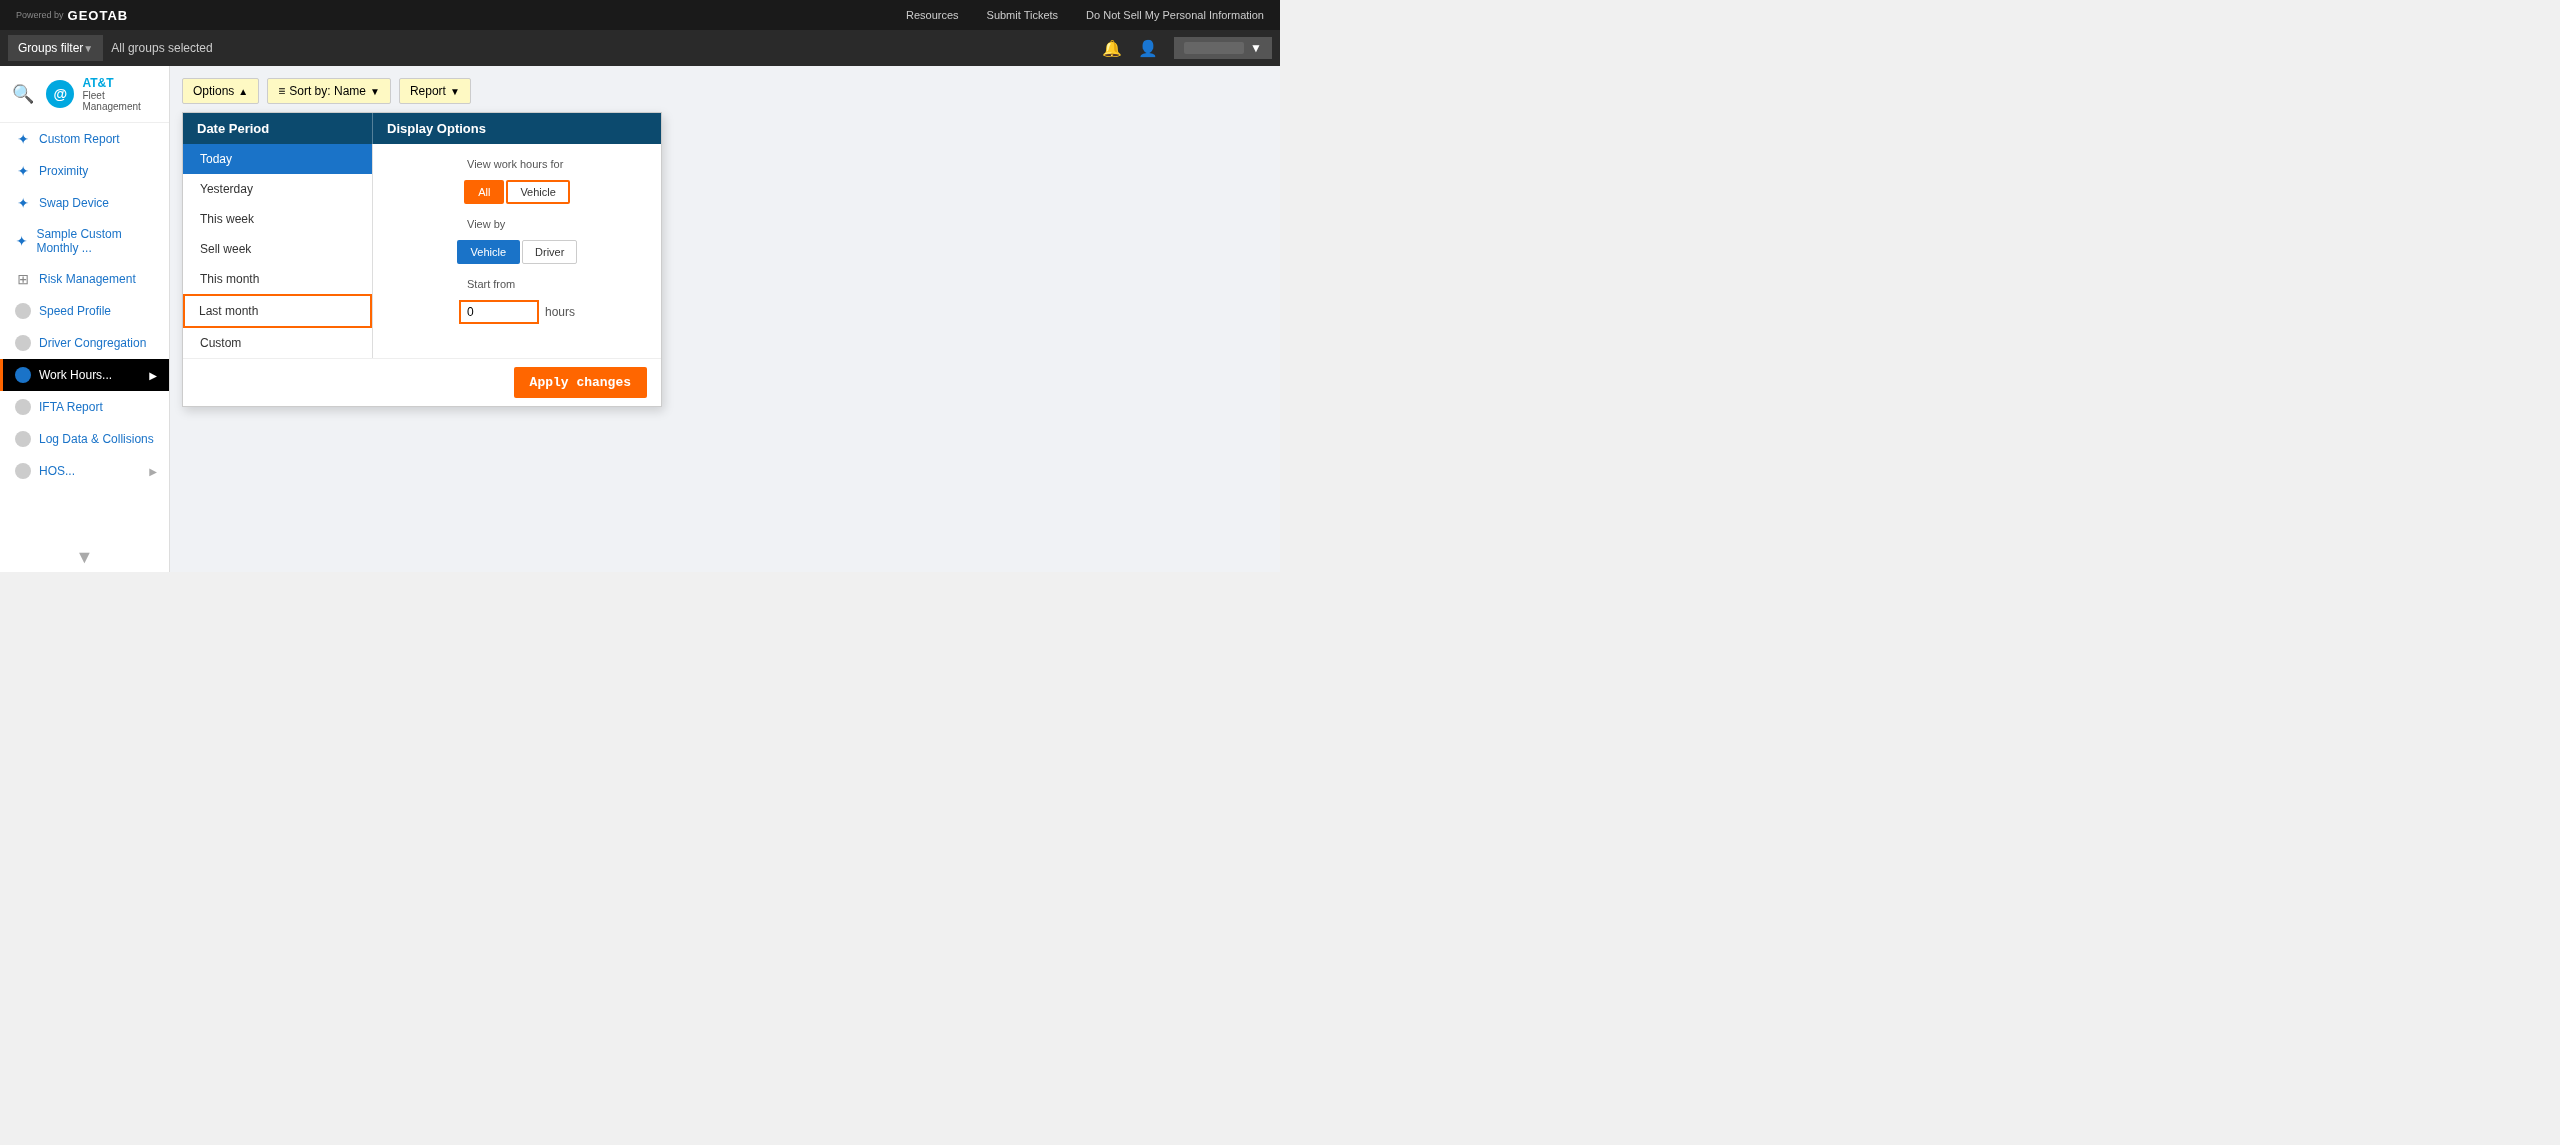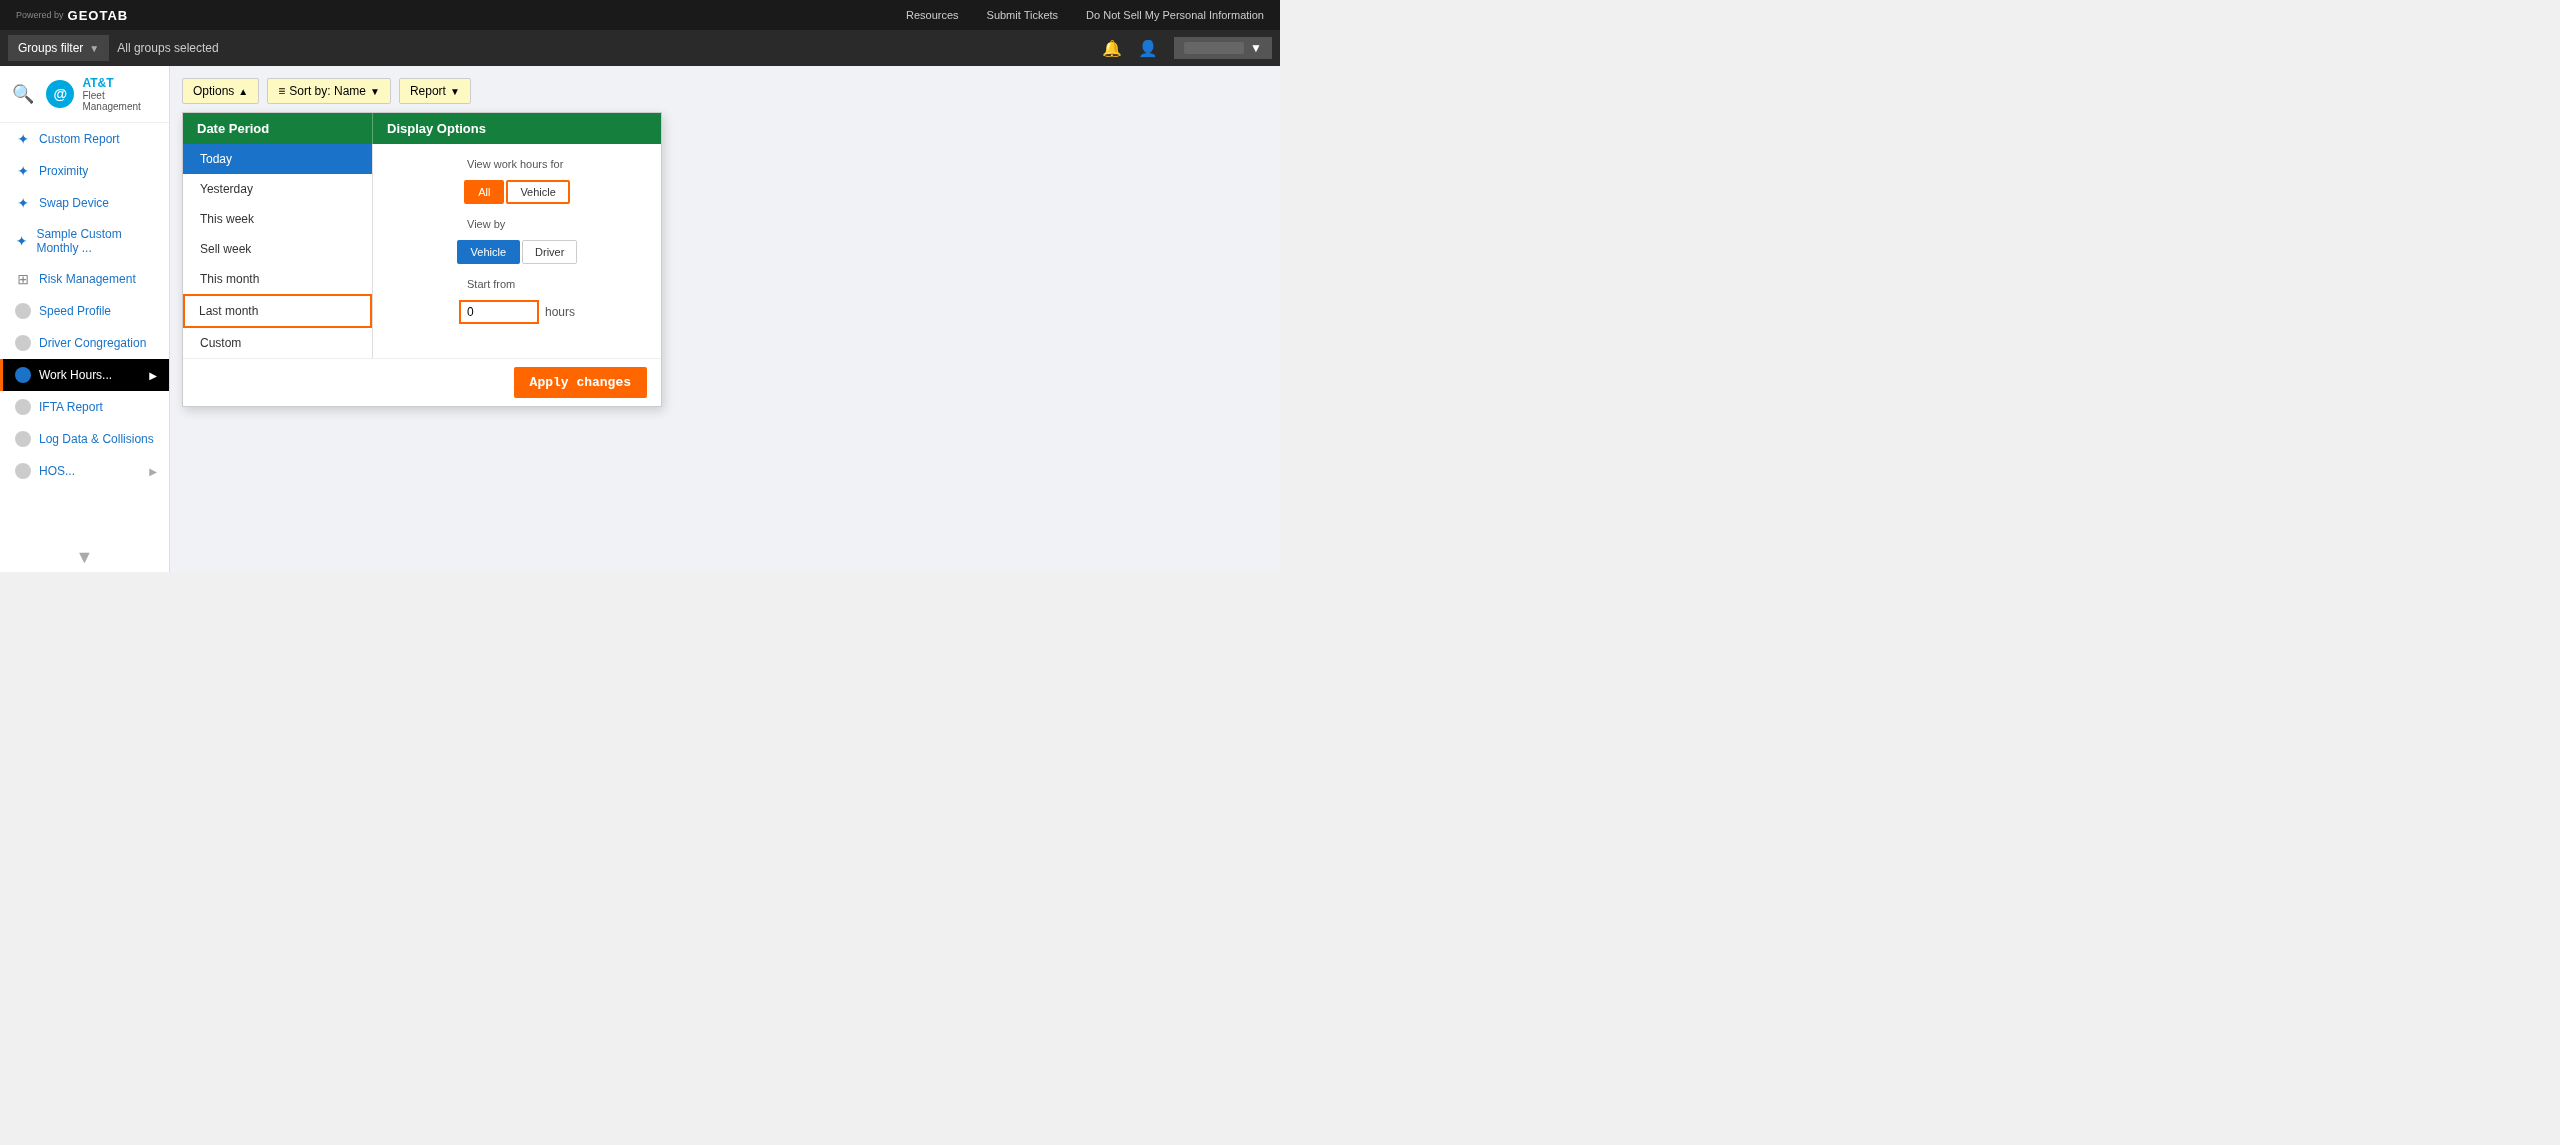--- a/index.html
+++ b/index.html
@@ -32,21 +32,20 @@
     }
     .groups-filter-btn {
       background: #444;
       border: none;
       color: #fff;
       padding: 4px 10px;
       font-size: 12px;
       cursor: pointer;
       display: flex;
       align-items: center;
-      gap: 6px;
       height: 26px;
     }
     .groups-filter-btn .chevron { font-size: 10px; color: #aaa; }
     .all-groups-text { color: #ccc; font-size: 12px; }
     .groups-bar-right {
       margin-left: auto;
       display: flex;
       align-items: center;
       gap: 16px;
     }
@@ -156,21 +155,21 @@
     .toolbar-btn .arrow { font-size: 10px; }
 
     
     .options-panel {
       background: #fff;
       border: 1px solid #ccc;
       width: 480px;
       box-shadow: 2px 4px 10px rgba(0,0,0,0.15);
     }
     .options-panel-header {
-      background: #15803d;
+      background: #0c4a6e;
       color: #fff;
       display: flex;
       font-size: 13px;
       font-weight: bold;
     }
     .options-panel-header .col {
       padding: 8px 14px;
       flex: 1;
     }
     .options-panel-header .col:first-child {

